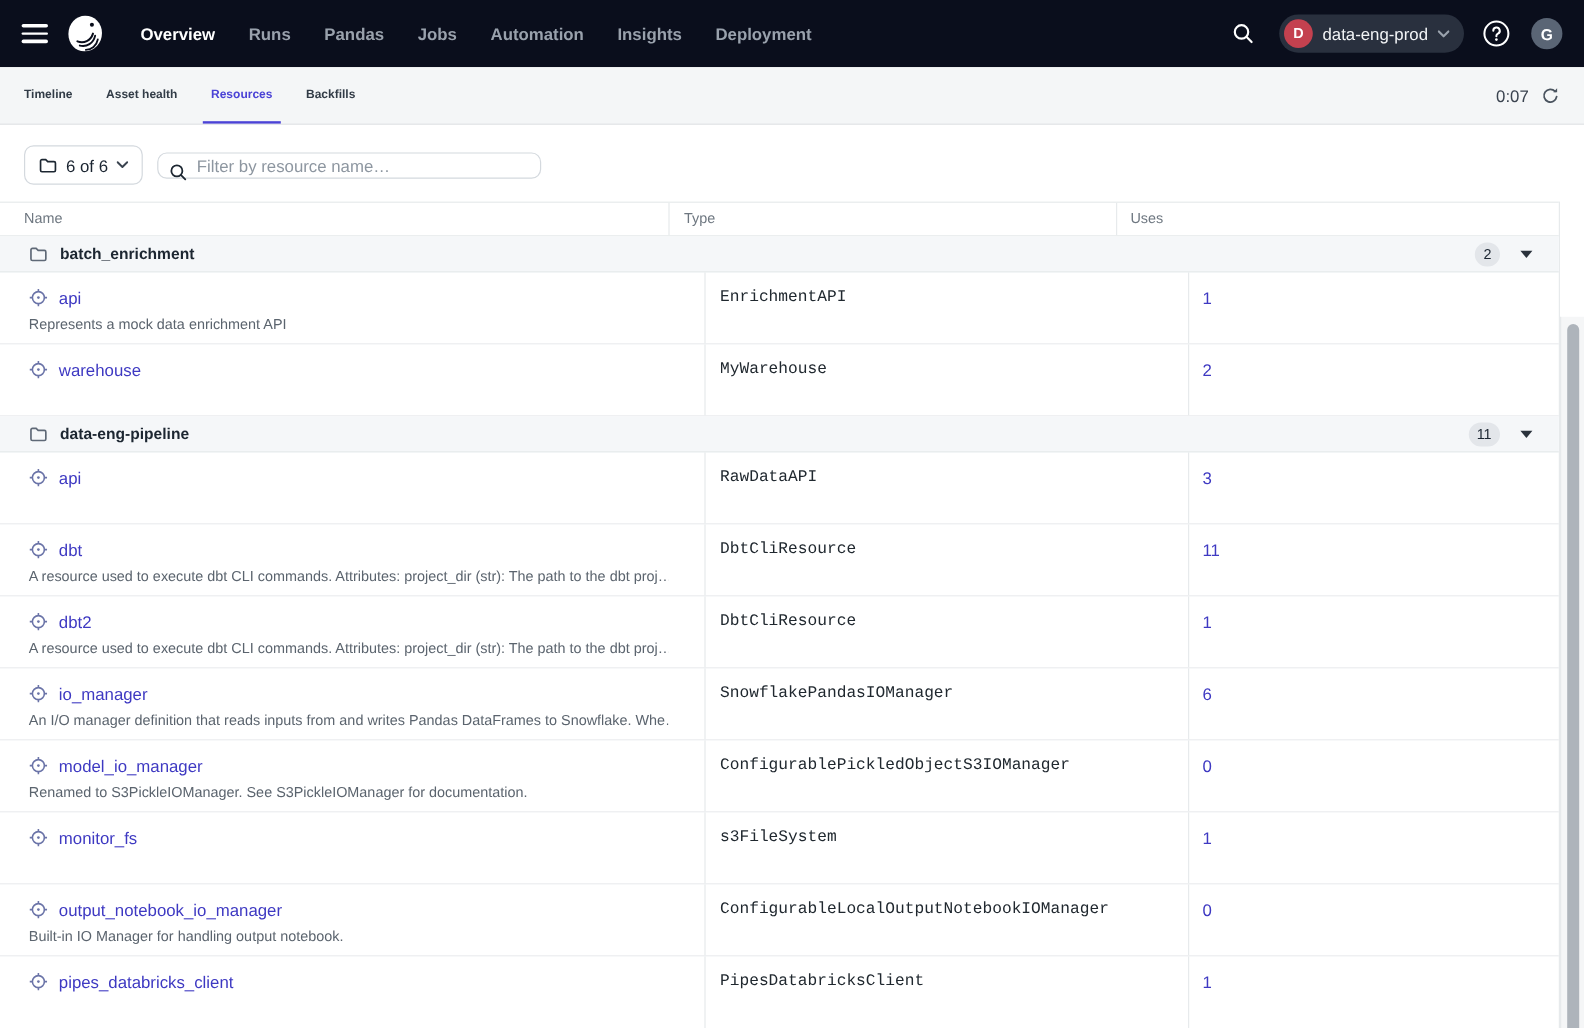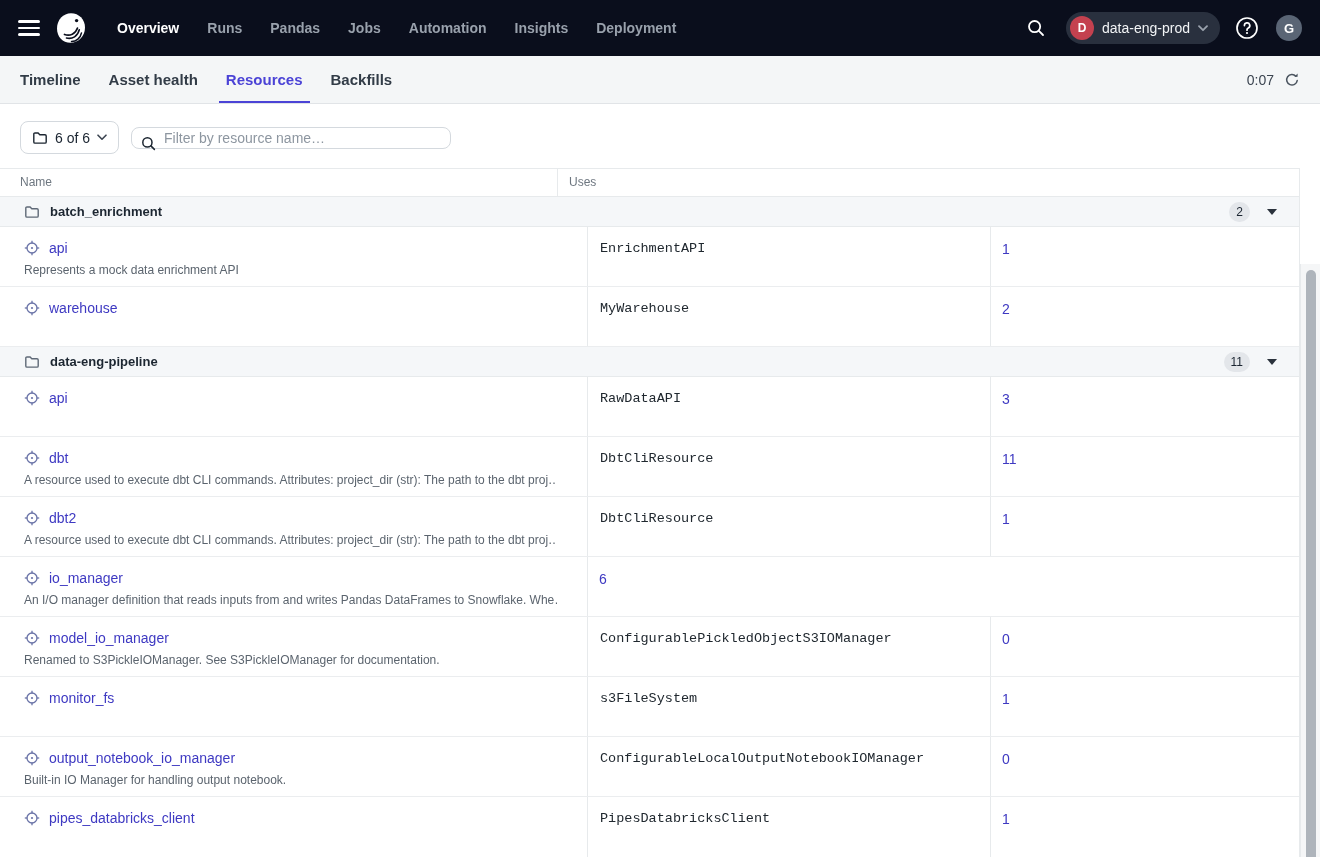--- a/index.html
+++ b/index.html
@@ -34,21 +34,21 @@
   .nav-right{margin-left:auto;display:flex;align-items:center;}
   .nav-search{width:32px;height:32px;border-radius:50%;display:flex;align-items:center;justify-content:center;cursor:pointer;margin-right:14px;}
   .deploy-pill{height:32px;border-radius:16px;background:var(--pill-bg);display:flex;align-items:center;padding:0 12px 0 4px;cursor:pointer;}
   .deploy-initial{width:24px;height:24px;border-radius:50%;background:var(--red);color:#fff;font-size:12px;font-weight:700;display:flex;align-items:center;justify-content:center;margin-right:8px;}
   .deploy-name{color:#F2F4F6;font-size:14px;font-weight:500;margin-right:8px;}
   .help-btn{width:26px;height:26px;margin:0 16px 0 14px;cursor:pointer;display:flex;align-items:center;justify-content:center;}
   .avatar{width:26px;height:26px;border-radius:50%;background:var(--avatar-bg);color:#fff;font-size:13px;font-weight:600;display:flex;align-items:center;justify-content:center;cursor:pointer;}
 
   
   .tabbar{height:48px;background:var(--tabbar-bg);border-bottom:1px solid #E1E4E7;display:flex;align-items:stretch;padding:0 13px;}
-  .tab{display:flex;align-items:center;font-size:15px;font-weight:600;color:#323C47;padding:0 7px;margin-right:14px;cursor:pointer;border-bottom:2px solid transparent;border-top:2px solid transparent;}
+  .tab{display:flex;align-items:center;font-size:10px;font-weight:600;color:#323C47;padding:0 7px;margin-right:14px;cursor:pointer;border-bottom:2px solid transparent;border-top:2px solid transparent;}
   .tab.active{color:var(--accent);border-bottom-color:var(--accent);}
   .tab-right{margin-left:auto;display:flex;align-items:center;padding-right:7px;}
   .timer{font-size:14px;color:#3B4450;margin-right:10px;}
   .refresh{width:16px;height:16px;cursor:pointer;color:#4A545F;display:flex;align-items:center;}
 
   
   .filterrow{display:flex;align-items:center;gap:12px;padding:17px 0 14px 20px;}
   .scope-btn{height:33px;border:1px solid #D4D9DE;border-radius:8px;background:#fff;display:flex;align-items:center;gap:7px;padding:12px 11px;font-size:14px;font-weight:500;color:var(--dark-txt);cursor:pointer;}
   .scope-btn .chev{color:#3B4450;}
   .search-wrap{position:relative;width:320px;}
@@ -173,20 +173,21 @@
           <circle cx="6.4" cy="6.4" r="4.6" fill="none" stroke="#1C2631" stroke-width="1.5"></circle>
           <line x1="9.9" y1="9.9" x2="13.4" y2="13.4" stroke="#1C2631" stroke-width="1.5" stroke-linecap="round"></line>
         </svg>
       <input class="search-input" type="text" placeholder="Filter by resource name…" style="">
     </div>
   </div>
 
   <div class="table">
     <div class="thead">
       <div class="hcell c1">Name</div>
+      <div class="hcell c2">Type</div>
       <div class="hcell c3">Uses</div>
     </div>
 
     <div class="grow">
       <svg width="16" height="16" viewBox="0 0 16 16">
           <path d="M1.8 4.2c0-.7.5-1.2 1.2-1.2h3.1l1.7 1.7h5.2c.7 0 1.2.5 1.2 1.2v6c0 .7-.5 1.2-1.2 1.2H3c-.7 0-1.2-.5-1.2-1.2z" fill="none" stroke="#5F6977" stroke-width="1.4"></path>
         </svg>
       <span class="gname">batch_enrichment</span>
       <span class="count-badge">2</span>
       <span class="caret"></span>
@@ -304,20 +305,21 @@
               <circle cx="8" cy="8" r="1.1" fill="#6B74A8"></circle>
               <line x1="8" y1="0.8" x2="8" y2="3.4" stroke="#6B74A8" stroke-width="1.3"></line>
               <line x1="8" y1="12.6" x2="8" y2="15.2" stroke="#6B74A8" stroke-width="1.3"></line>
               <line x1="0.8" y1="8" x2="3.4" y2="8" stroke="#6B74A8" stroke-width="1.3"></line>
               <line x1="12.6" y1="8" x2="15.2" y2="8" stroke="#6B74A8" stroke-width="1.3"></line>
             </svg>
           <a class="res-link">io_manager</a>
         </div>
         <div class="desc">An I/O manager definition that reads inputs from and writes Pandas DataFrames to Snowflake. Whe…</div>
       </div>
+      <div class="cell-type">SnowflakePandasIOManager</div>
       <div class="cell-uses"><span class="uses-link">6</span></div>
     </div>
 
     <div class="trow">
       <div class="cell-name">
         <div class="nameline">
           <svg width="16" height="16" viewBox="0 0 16 16">
               <circle cx="8" cy="8" r="5" fill="none" stroke="#6B74A8" stroke-width="1.3"></circle>
               <circle cx="8" cy="8" r="1.1" fill="#6B74A8"></circle>
               <line x1="8" y1="0.8" x2="8" y2="3.4" stroke="#6B74A8" stroke-width="1.3"></line>

